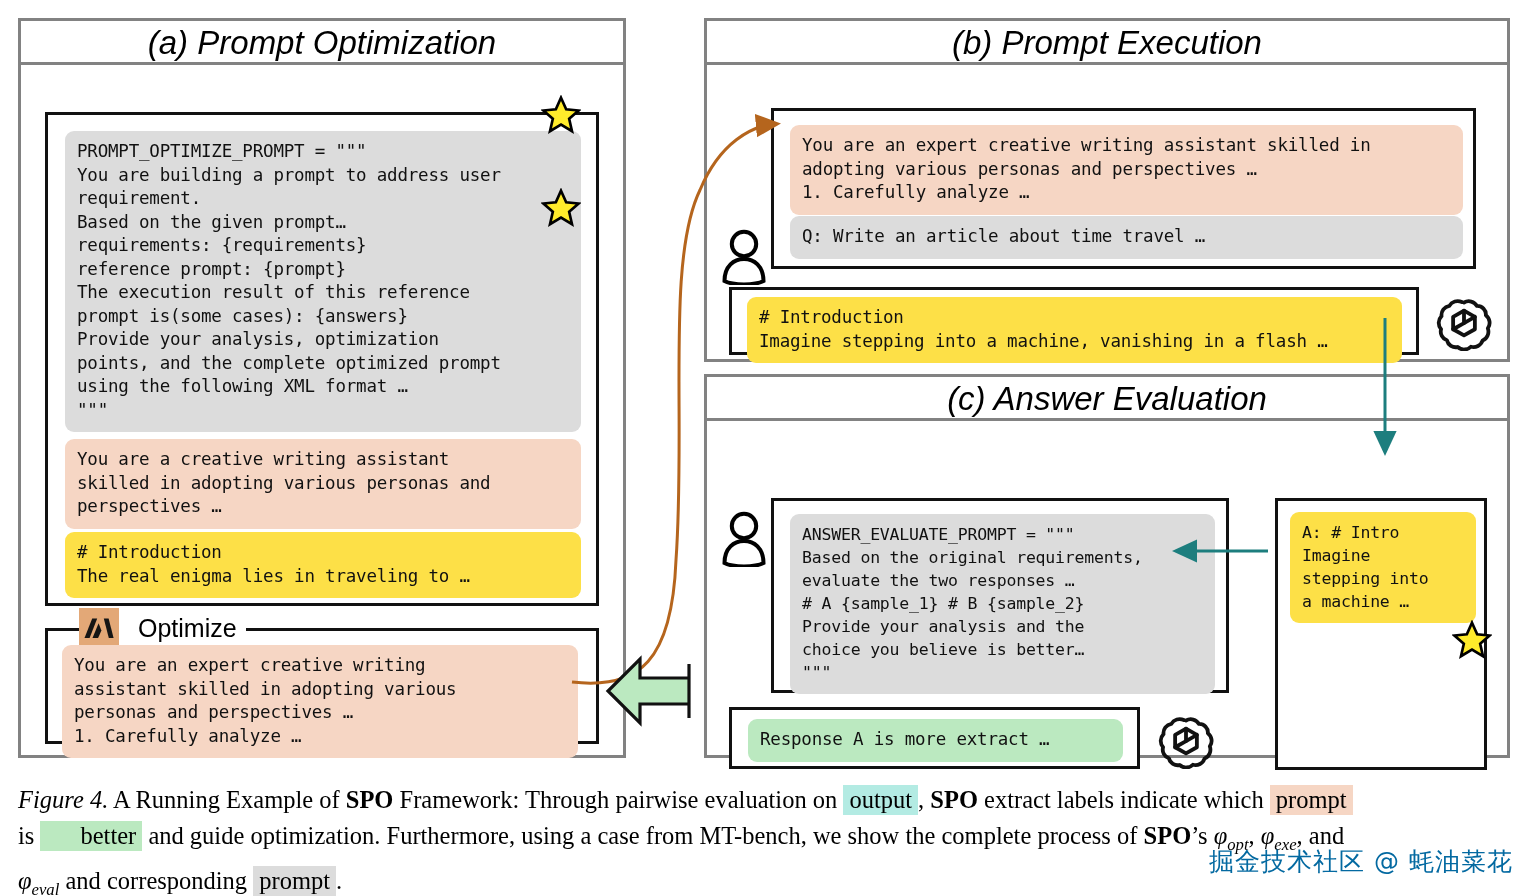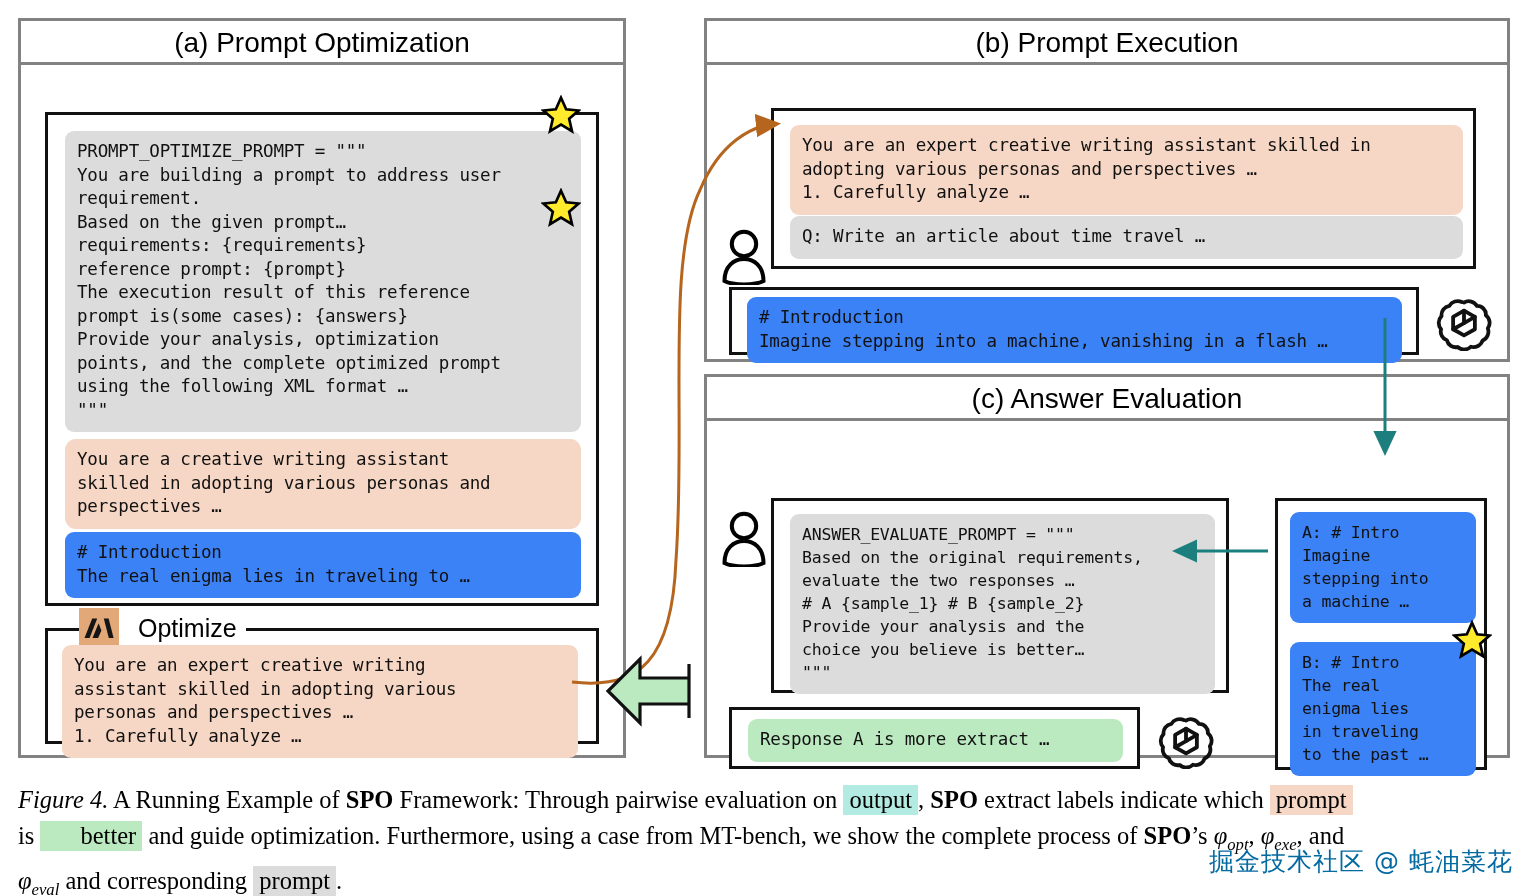--- a/index.html
+++ b/index.html
@@ -7,42 +7,43 @@
     width:1529px;height:896px;position:relative;overflow:hidden;
     font-family:"Liberation Sans", sans-serif;
     color:#000;
   }
   .canvas{position:absolute;left:0;top:0;width:1529px;height:896px;}
 
   
   .panel{position:absolute;border:3px solid #828282;background:#fff;box-sizing:border-box;}
   .panel-title{
     height:44px;line-height:44px;text-align:center;
-    font-size:28px;border-bottom:3px solid #828282;background:#fff;
+    font-size:33px;border-bottom:3px solid #828282;background:#fff;
     box-sizing:border-box;
+    font-style:italic;
   }
   .panel-body{position:relative;box-sizing:border-box;}
 
   
   .group{position:absolute;border:3px solid #111;background:#fff;box-sizing:border-box;}
 
   
   .bub{
     position:absolute;box-sizing:border-box;
     border-radius:9px;
     font-family:"DejaVu Sans Mono", monospace;
     font-size:17.5px;line-height:23.5px;
     padding:9px 12px 10px 12px;
     white-space:pre;
     color:#111;
     letter-spacing:-0.2px;
   }
   .bub.gray{background:#dcdcdc;}
   .bub.peach{background:#f6d6c4;}
-  .bub.aqua{background:#3b82f6;}
+  .bub.aqua{background:#fde047;}
   .bub.green{background:#bbe9c0;}
 
   .bub.small{font-size:16.5px;line-height:23px;}
 
   
   .star{position:absolute;width:40px;height:40px;}
 
   
   .usericon{position:absolute;width:46px;height:56px;}
   .oai{position:absolute;width:58px;height:58px;}
@@ -100,21 +101,21 @@
 Based on the given prompt…
 requirements: {requirements}
 reference prompt: {prompt}
 The execution result of this reference
 prompt is(some cases): {answers}
 Provide your analysis, optimization
 points, and the complete optimized prompt
 using the following XML format …
 """</div>
 
-        <div class="bub peach" style="left:17px;top:324px;width:516px;border-radius:11px;">You are a creative writing assistant
+        <div class="bub peach" style="left:17px;top:324px;width:516px;">You are a creative writing assistant
 skilled in adopting various personas and
 perspectives …</div>
 
         <div class="bub aqua" style="left:17px;top:417px;width:516px;"># Introduction
 The real enigma lies in traveling to …</div>
 
         <svg class="star" style="left:493px;top:-20px;" viewBox="0 0 24 24">
           <path d="M12 1.6 L15.1 8.6 L22.6 9.3 L16.9 14.3 L18.6 21.7 L12 17.8 L5.4 21.7 L7.1 14.3 L1.4 9.3 L8.9 8.6 Z" fill="#ffeb2b" stroke="#000" stroke-width="1.6"></path>
         </svg>
         <svg class="star" style="left:493px;top:73px;" viewBox="0 0 24 24">
@@ -213,25 +214,20 @@
           <path d="M32 19.5 L32 33.2 L20 40"></path>
           <path d="M32 33.2 L44 26.3"></path>
         </g>
       </svg>
 
       <div class="group" style="left:568px;top:77px;width:212px;height:272px;">
         <div class="bub aqua small" style="left:12px;top:11px;width:186px;">A: # Intro
 Imagine
 stepping into
 a machine …</div>
-        <div class="bub aqua small" style="left:12px;top:141px;width:186px;">B: # Intro
-The real
-enigma lies
-in traveling
-to the past …</div>
         <svg class="star" style="left:174px;top:119px;" viewBox="0 0 24 24">
           <path d="M12 1.6 L15.1 8.6 L22.6 9.3 L16.9 14.3 L18.6 21.7 L12 17.8 L5.4 21.7 L7.1 14.3 L1.4 9.3 L8.9 8.6 Z" fill="#ffeb2b" stroke="#000" stroke-width="1.6"></path>
         </svg>
       </div>
 
     </div>
   </div>
 
   <svg class="arrows" viewBox="0 0 1529 896">
     <defs>

